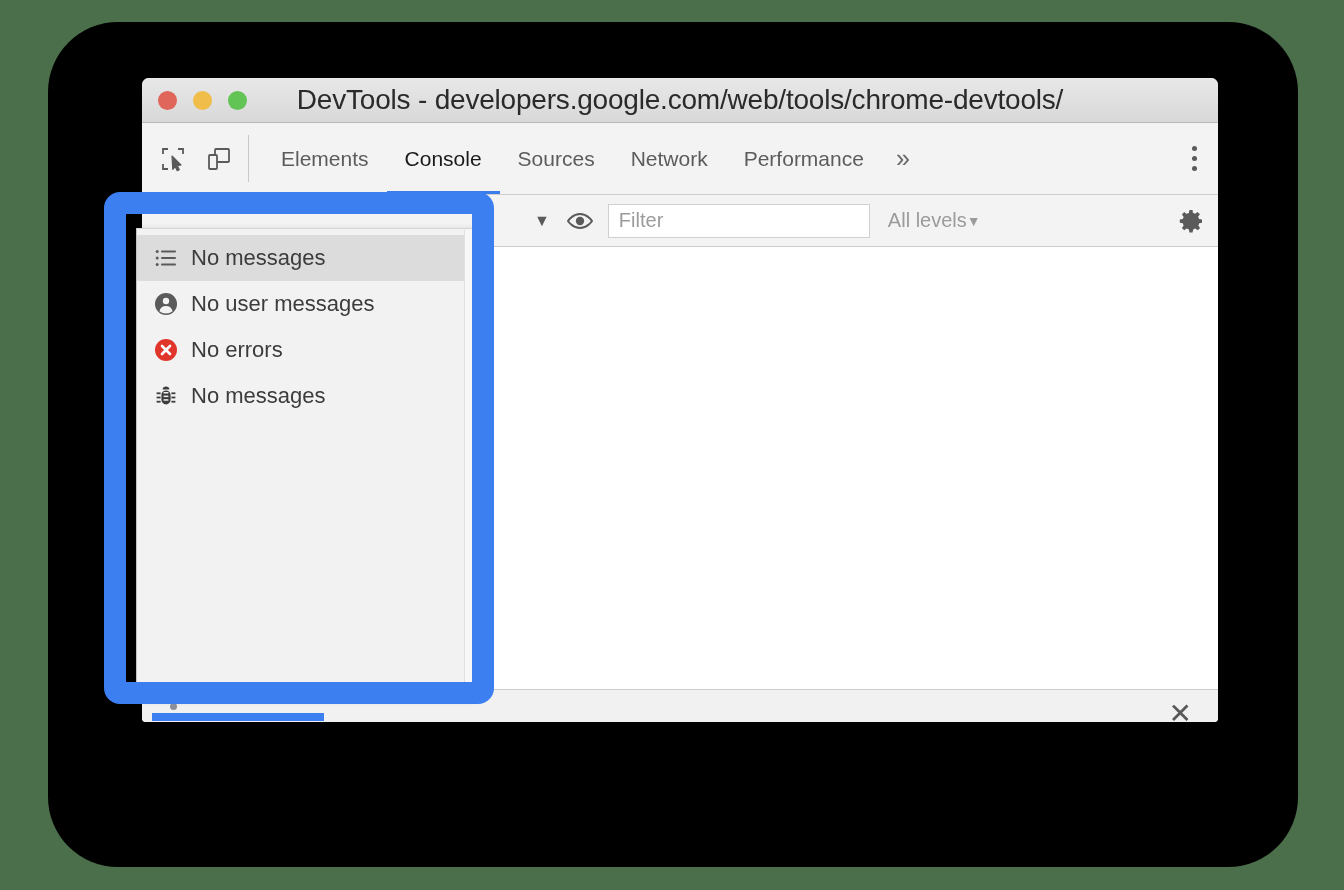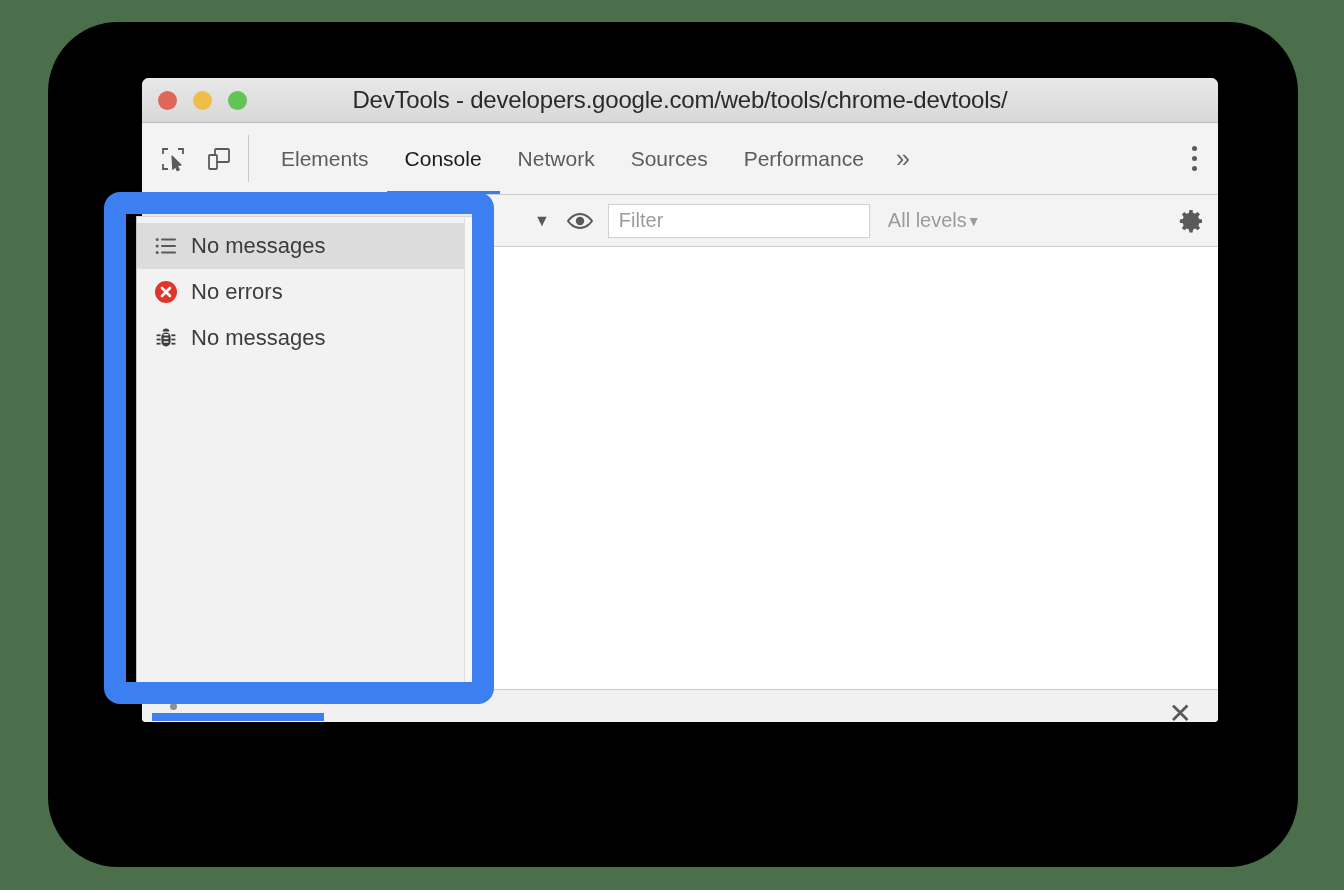--- a/index.html
+++ b/index.html
@@ -59,21 +59,21 @@
     border-radius: 50%;
   }
   .dot.red    { background: #e0655b; }
   .dot.yellow { background: #f0bc4a; }
   .dot.green  { background: #61c454; }
 
   #window-title {
     position: absolute;
     left: 0; right: 0;
     text-align: center;
-    font-size: 24px;
+    font-size: 28px;
     color: #2a2a2a;
     letter-spacing: -0.2px;
     pointer-events: none;
   }
 
   
   #tabbar {
     height: 72px;
     background: #f3f3f3;
     border-bottom: 1px solid #cdcdcd;
@@ -227,21 +227,21 @@
   #drawer-close {
     font-size: 28px;
     color: #585858;
     line-height: 1;
   }
 
   
   #dropdown {
     position: absolute;
     left: 136px;
-    top: 216px;
+    top: 228px;
     width: 340px;
     height: 470px;
     background: #f2f2f2;
     border: 1px solid #c2c2c2;
     border-top: 1px solid #d6d6d6;
     box-shadow: 0 2px 7px rgba(0,0,0,0.20);
     z-index: 20;
     padding-top: 6px;
     overflow: hidden;
   }
@@ -333,22 +333,22 @@
           <rect x="9" y="3" width="14" height="13" rx="1"></rect>
           <rect x="3" y="9" width="8" height="14" rx="1" fill="#f3f3f3"></rect>
         </svg>
       </span>
     </div>
     <div class="vsep"></div>
 
     <div class="tabs">
       <div class="tab">Elements</div>
       <div class="tab active">Console</div>
+      <div class="tab">Sources</div>
       <div class="tab">Network</div>
-      <div class="tab">Sources</div>
       <div class="tab">Performance</div>
       <div class="tab more">»</div>
     </div>
 
     <div class="tb-right">
       <div class="vsep"></div>
       <div id="kebab">
         <i></i>
           <i></i>
           <i></i>
@@ -402,20 +402,30 @@
           <rect x="6" y="3.6" width="15" height="1.9" rx="0.9"></rect>
         <circle cx="2.2" cy="11" r="1.5"></circle>
           <rect x="6" y="10.1" width="15" height="1.9" rx="0.9"></rect>
         <circle cx="2.2" cy="17.5" r="1.5"></circle>
           <rect x="6" y="16.6" width="15" height="1.9" rx="0.9"></rect>
       </svg>
     </span>
     <span class="menu-label">No messages</span>
   </div>
 
+  <div class="menu-item">
+    <span class="menu-icon">
+      <svg width="24" height="24" viewBox="0 0 24 24" fill="#5a5a5a">
+        <circle cx="12" cy="12" r="11"></circle>
+        <circle cx="12" cy="9" r="3.2" fill="#f2f2f2"></circle>
+        <path d="M5.4 19.2a6.8 6.8 0 0113.2 0 11 11 0 01-13.2 0z" fill="#f2f2f2"></path>
+      </svg>
+    </span>
+    <span class="menu-label">No user messages</span>
+  </div>
 
   <div class="menu-item">
     <span class="menu-icon">
       <svg width="24" height="24" viewBox="0 0 24 24">
         <circle cx="12" cy="12" r="11" fill="#e0352b"></circle>
         <path d="M8 8l8 8M16 8l-8 8" stroke="#ffffff" stroke-width="2.6" stroke-linecap="round"></path>
       </svg>
     </span>
     <span class="menu-label">No errors</span>
   </div>

